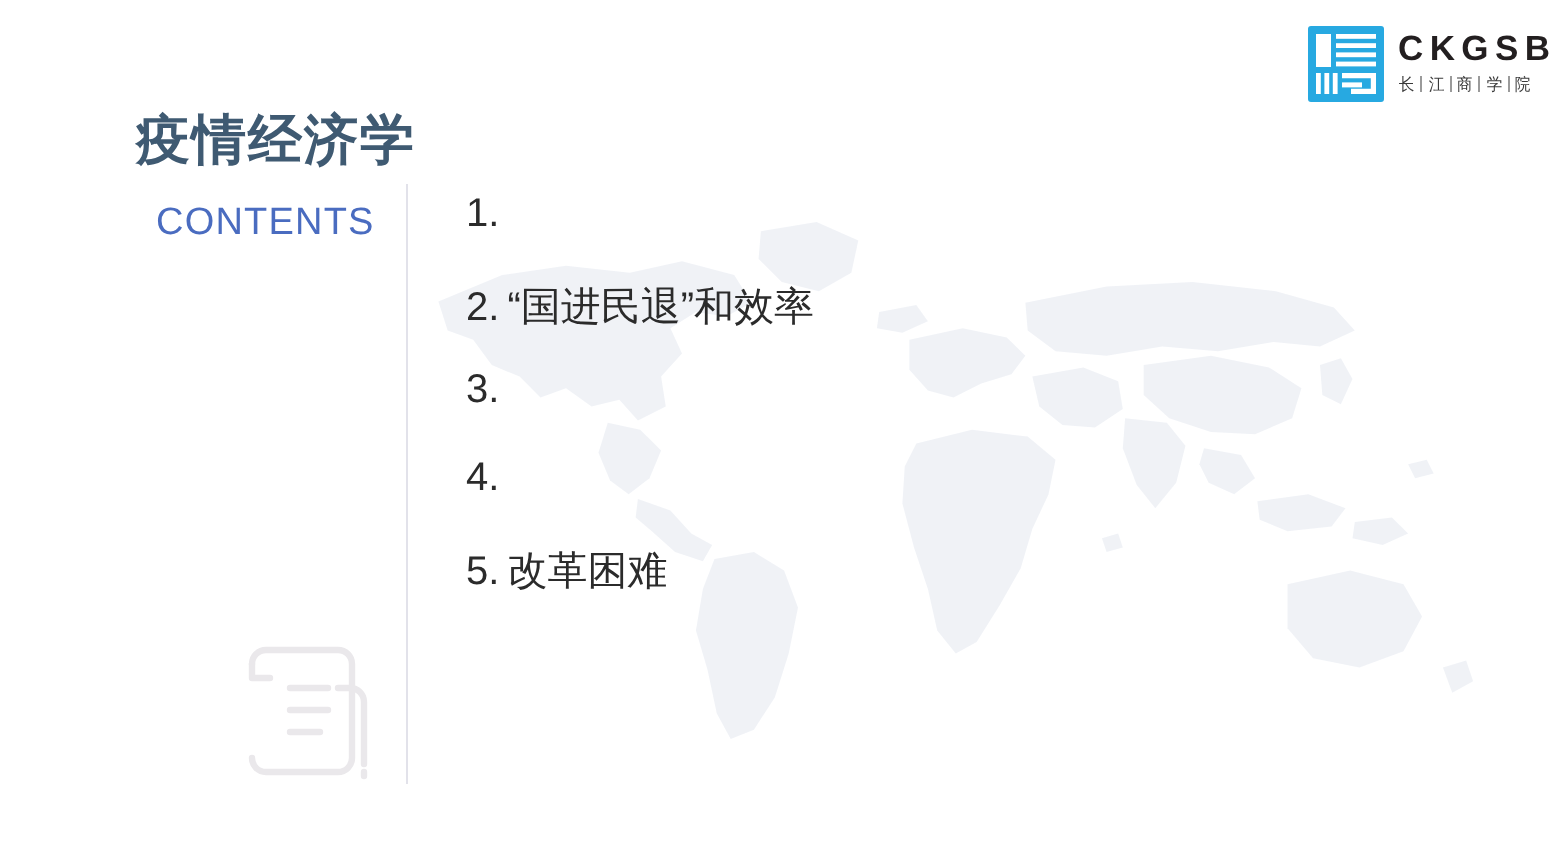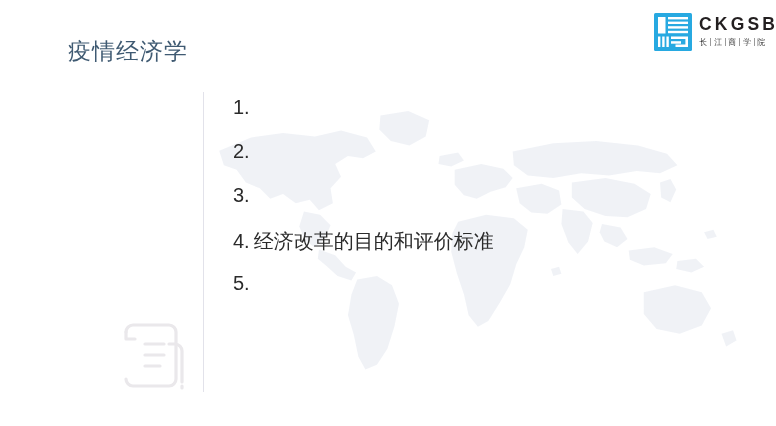--- a/index.html
+++ b/index.html
@@ -36,26 +36,27 @@
     top: 316px;
     width: 80px;
     height: 78px;
     pointer-events: none;
   }
 
   
   #slide-title {
     position: absolute;
     left: 68px;
-    top: 36px;
-    font-size: 23px;
+    top: 52px;
+    font-size: 27px;
     letter-spacing: 1px;
     color: #3f5a72;
     font-family: "Liberation Sans", "DejaVu Sans", sans-serif;
     white-space: nowrap;
+    font-weight: bold;
   }
 
   
   #ckgsb-logo {
     position: absolute;
     left: 654px;
     top: 13px;
     display: flex;
     align-items: flex-start;
   }
@@ -231,35 +232,37 @@
         <span class="cn-sep"></span>
         <span class="cn-ch">商</span>
         <span class="cn-sep"></span>
         <span class="cn-ch">学</span>
         <span class="cn-sep"></span>
         <span class="cn-ch">院</span>
       </div>
     </div>
   </div>
 
+  <div id="contents-label">CONTENTS</div>
 
   <div id="vertical-divider"></div>
 
   <div id="contents-list">
     <div class="contents-item">
       <span class="item-num">1.</span>
     </div>
     <div class="contents-item">
       <span class="item-num">2.</span>
+      <span class="item-text">“国进民退”和效率</span>
     </div>
     <div class="contents-item">
       <span class="item-num">3.</span>
     </div>
     <div class="contents-item">
       <span class="item-num">4.</span>
-      <span class="item-text">经济改革的目的和评价标准</span>
     </div>
     <div class="contents-item">
       <span class="item-num">5.</span>
+      <span class="item-text">改革困难</span>
     </div>
   </div>
 
 </div>
 
 </body></html>

